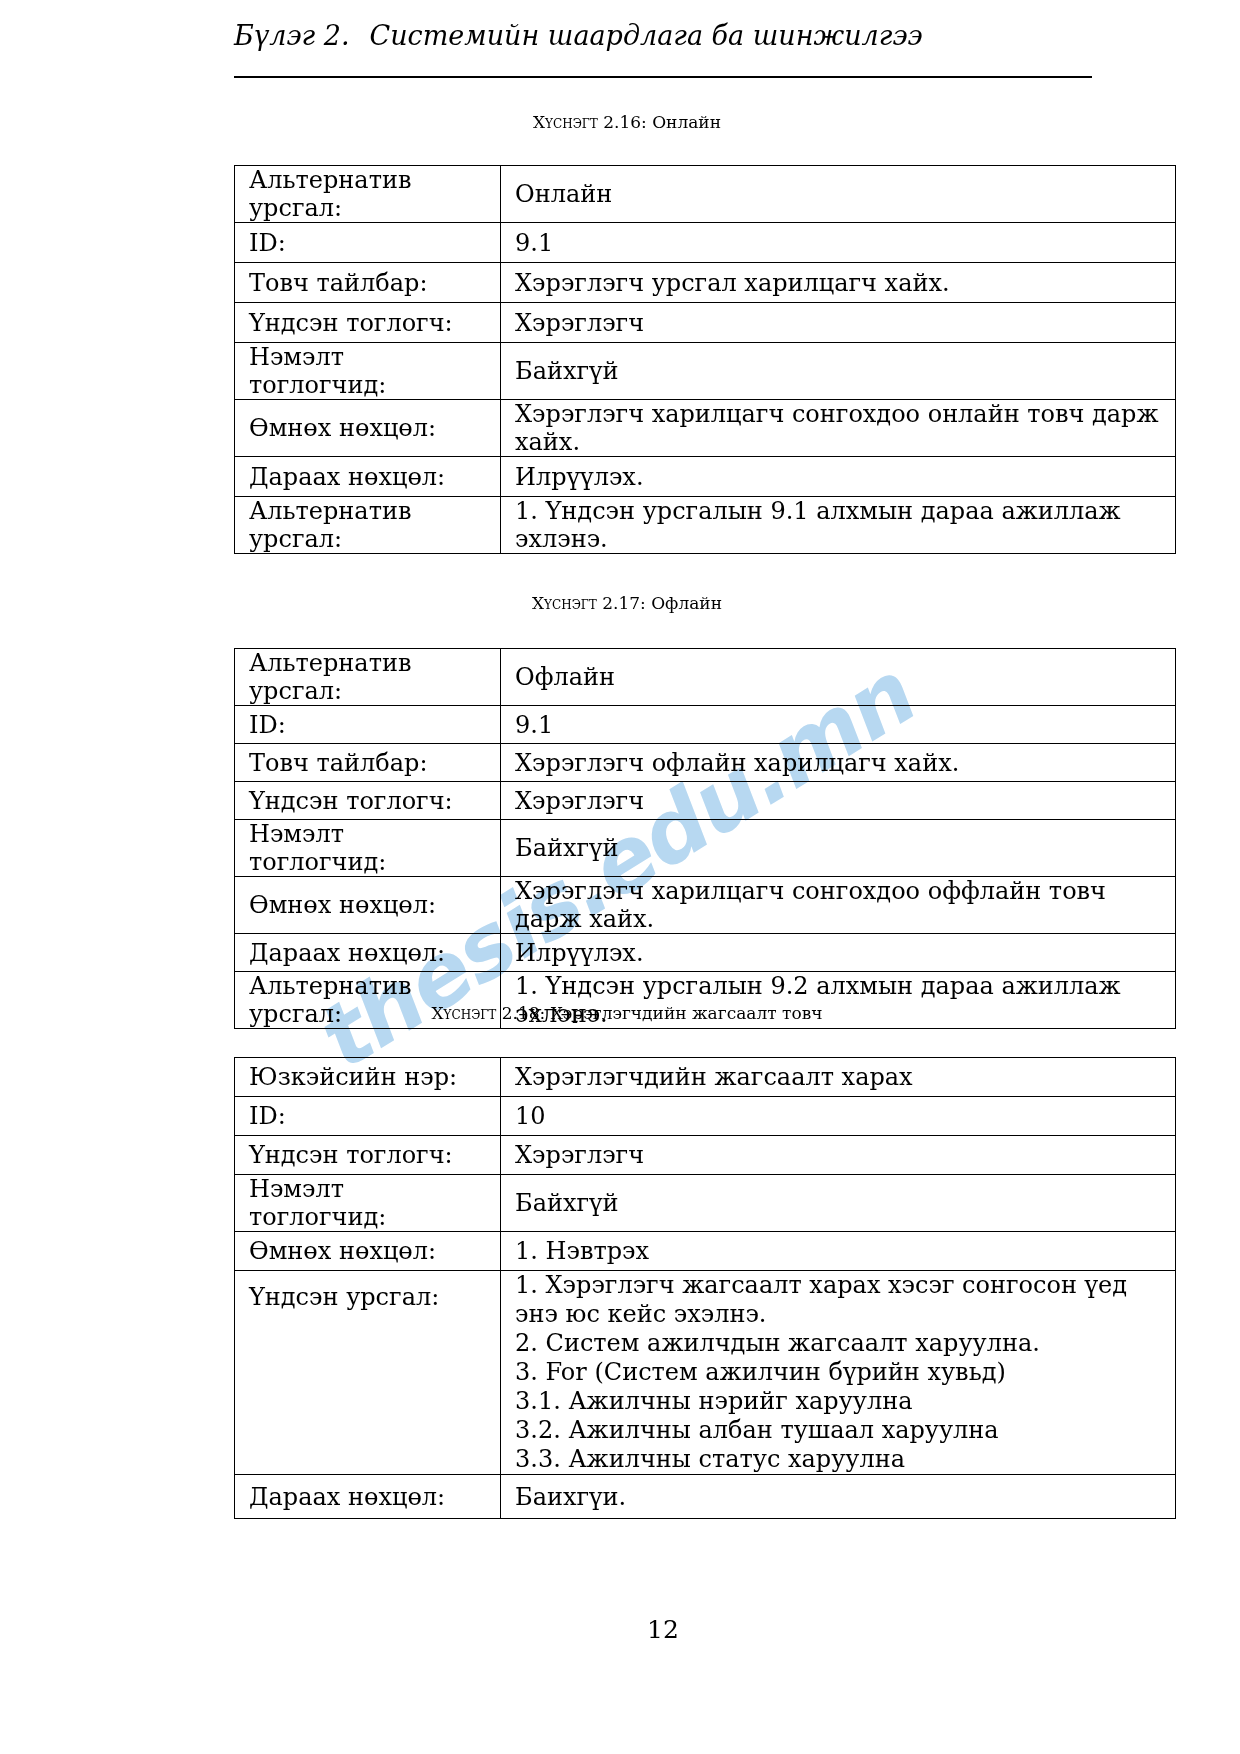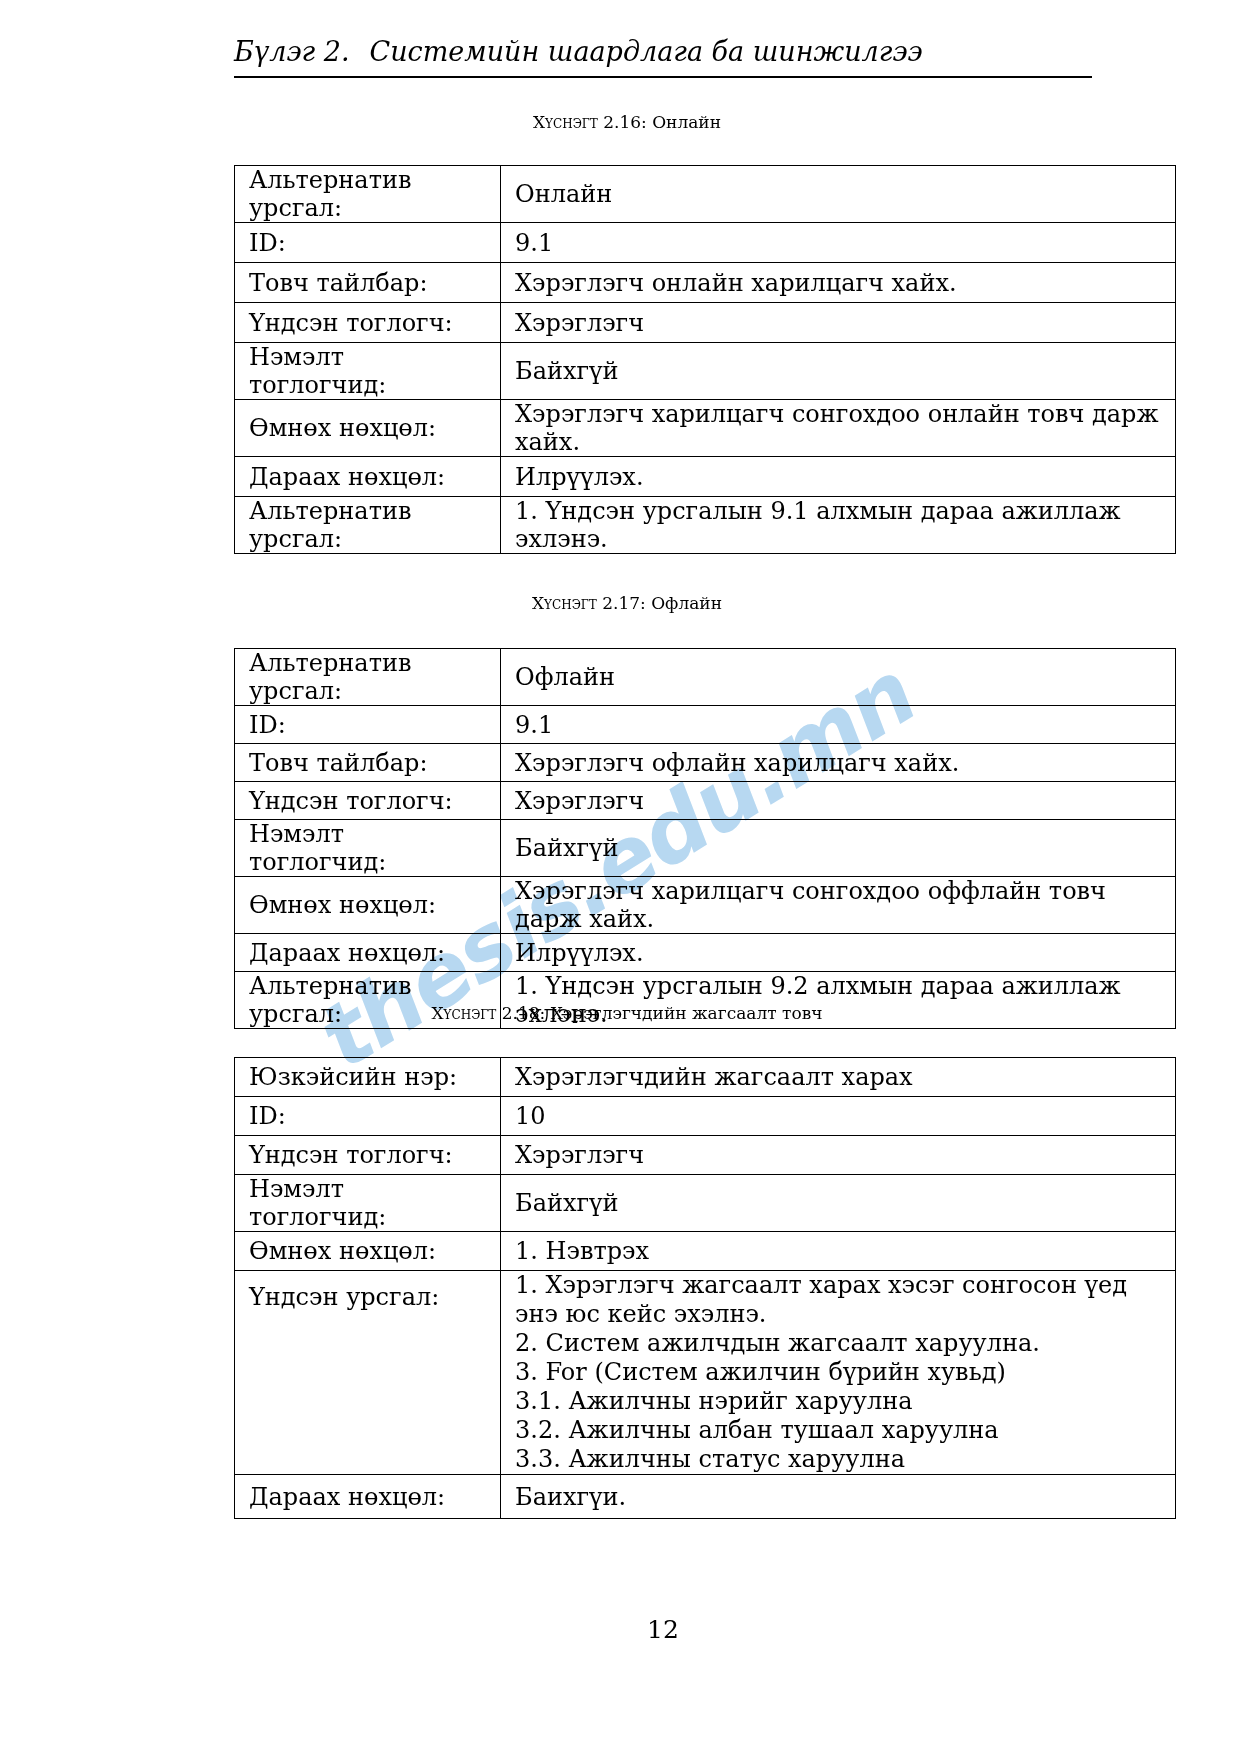--- a/index.html
+++ b/index.html
@@ -22,21 +22,21 @@
     font-style:italic;
     font-size:88px;
     letter-spacing:-2px;
     color:#b7d8f1;
     white-space:nowrap;
     z-index:0;
   }
   .content{position:relative;z-index:1;}
   
   .chapter-header{
-    position:absolute;left:234px;top:36px;
+    position:absolute;left:234px;top:20px;
     font-style:italic;
     font-size:27px;
     white-space:nowrap;
   }
   .chapter-title{margin-left:20px;}
   .header-rule{
     position:absolute;left:234px;top:76px;
     width:858px;height:2px;background:#000;
   }
   
@@ -104,21 +104,21 @@
           <tr>
             <td class="lbl">Альтернатив урсгал:</td>
             <td class="val">Онлайн</td>
           </tr>
       <tr>
             <td class="lbl">ID:</td>
             <td class="val">9.1</td>
           </tr>
       <tr>
             <td class="lbl">Товч тайлбар:</td>
-            <td class="val">Хэрэглэгч онлайн харилцагч хайх.</td>
+            <td class="val">Хэрэглэгч урсгал харилцагч хайх.</td>
           </tr>
       <tr>
             <td class="lbl">Үндсэн тоглогч:</td>
             <td class="val">Хэрэглэгч</td>
           </tr>
       <tr>
             <td class="lbl">Нэмэлт тоглогчид:</td>
             <td class="val">Байхгүй</td>
           </tr>
       <tr>

